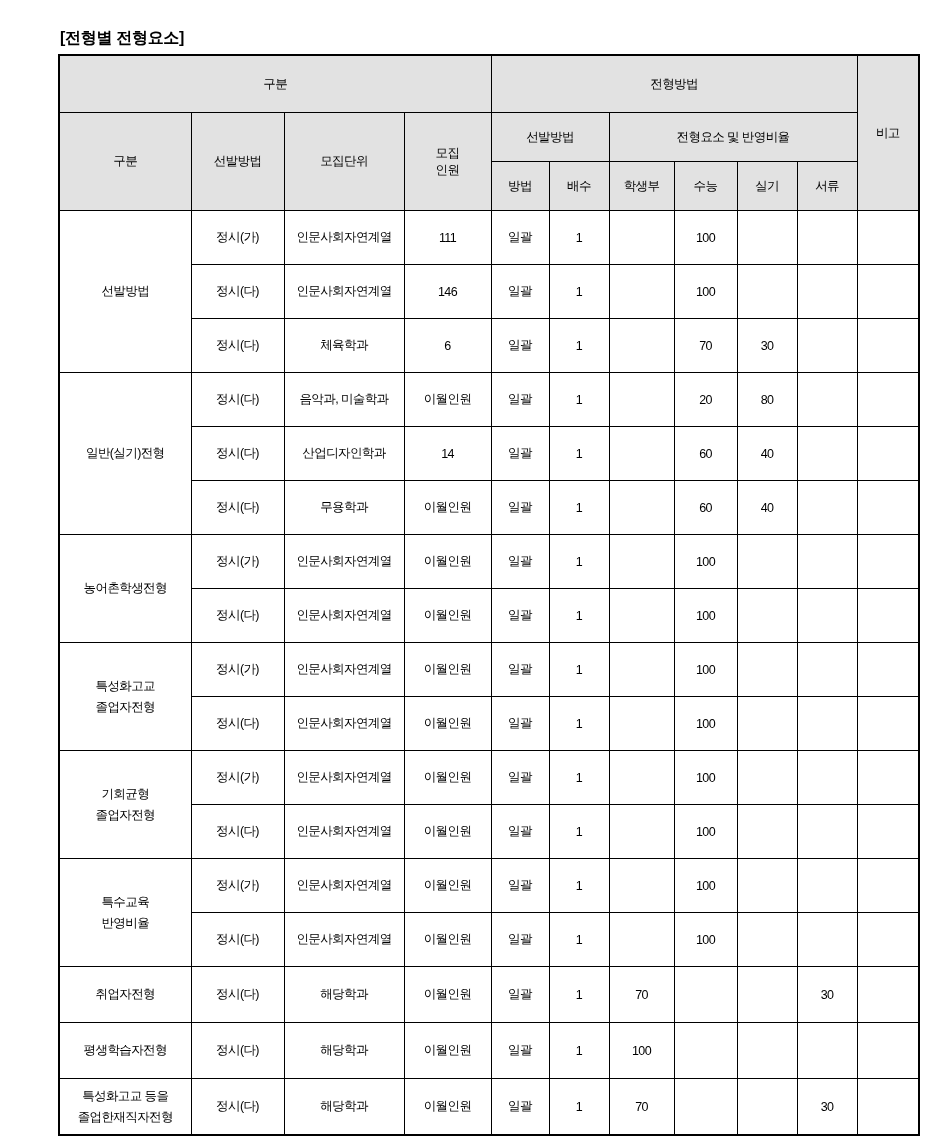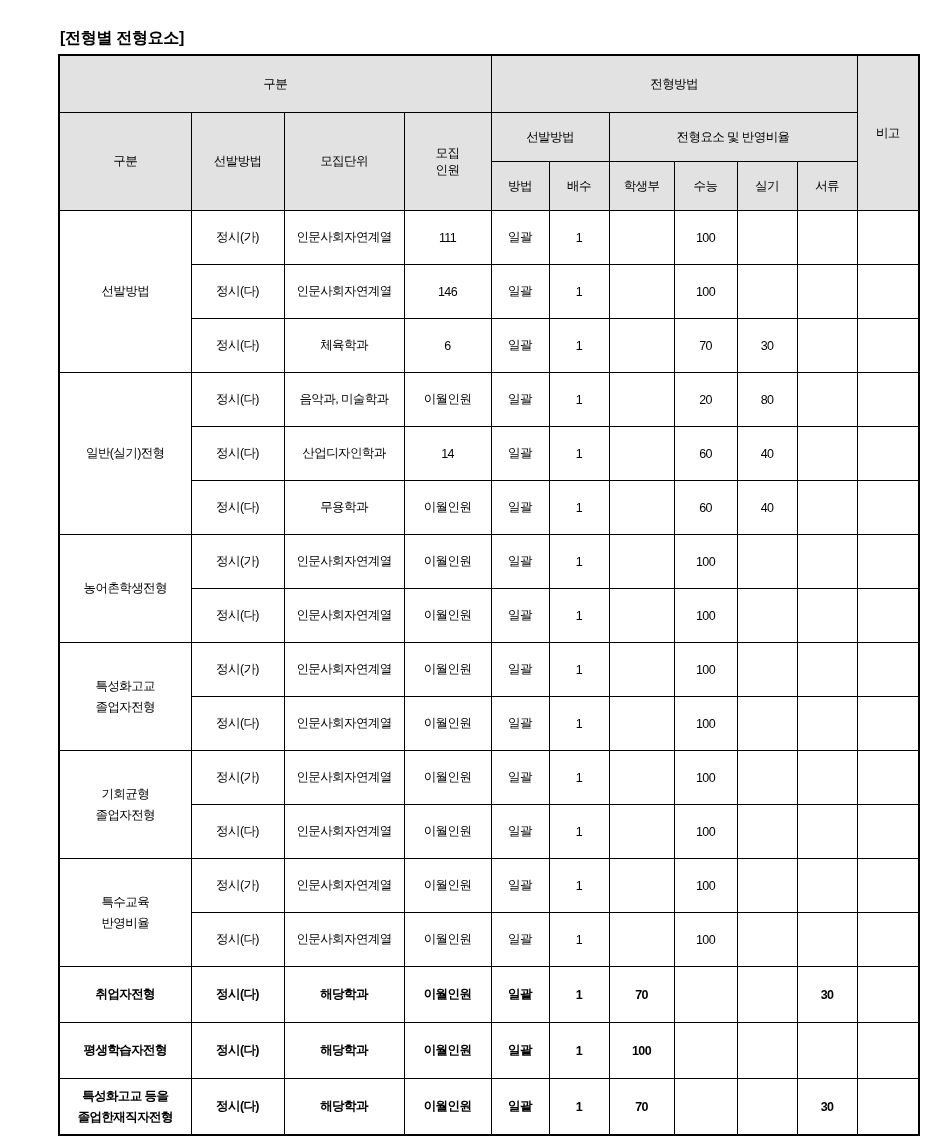--- a/index.html
+++ b/index.html
@@ -50,21 +50,21 @@
   table.admissions thead th {
     background: #e2e2e2;
   }
   thead th.h-tall      { height: 52px; }
   thead th.h-mid       { height: 56px; }
   thead th.h-small     { height: 44px; }
   thead th.bigo        { background: #e2e2e2; }
   .stack-line { display: block; line-height: 17px; }
 
   tbody td { height: 49px; background: #ffffff; }
-  tbody tr.tall-row td { height: 51px; font-weight: bold; }
+  tbody tr.tall-row td { height: 51px; }
   td.group-cell { vertical-align: top; padding-top: 16px; }
   td.group-cell .gl { display: block; line-height: 21px; }
 
   
   col.c-gubun   { width: 132px; }
   col.c-sigi    { width: 93px; }
   col.c-danwi   { width: 120px; }
   col.c-inwon   { width: 87px; }
   col.c-bangbeob{ width: 58px; }
   col.c-baesu   { width: 60px; }

